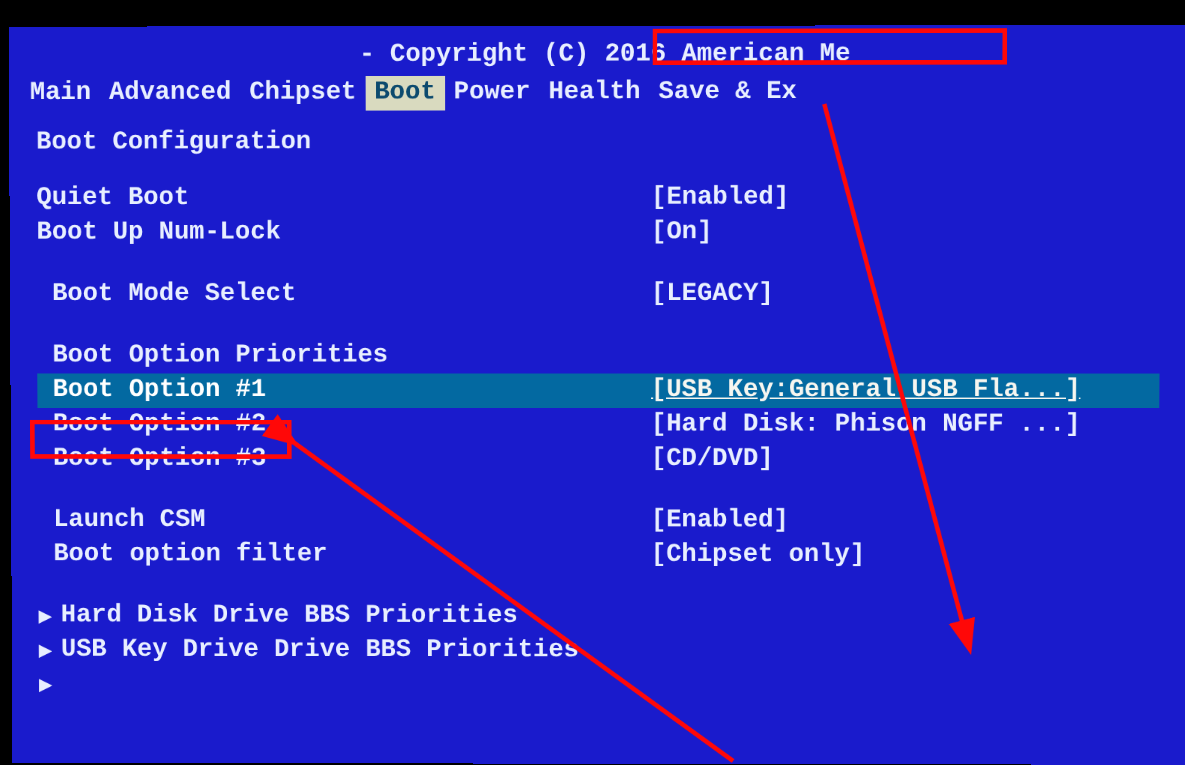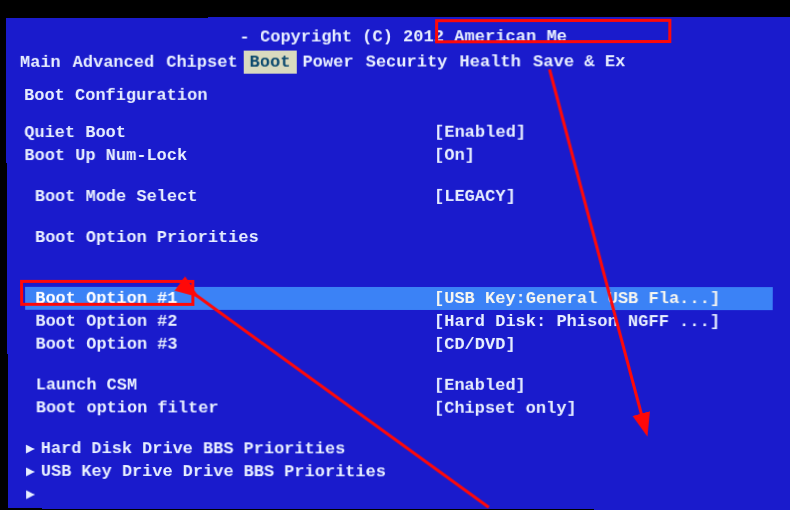--- a/index.html
+++ b/index.html
@@ -65,26 +65,25 @@
   }
   .value-col {
     flex: 1;
     white-space: pre;
     display: flex;
     align-items: center;
   }
   .spacer { height: 18px; }
   .spacer-sm { height: 8px; }
   .selected {
-    background: #3b82f6;
+    background: #0369a1;
     color: #ffffff;
-    margin-top: 38px;
   }
   .selected .label-col { color: #ffffff; }
-  .selected .value-col { color: #f6f6f0; }
+  .selected .value-col { color: #f6f6f0; text-decoration: underline; }
   .tri {
     color: #e8efff;
     margin-right: 6px;
     font-size: 15px;
   }
   .annot {
     position: absolute;
     pointer-events: none;
   }
   .red-box {
@@ -99,30 +98,29 @@
     height: 100%;
     pointer-events: none;
   }
 </style>
 </head>
 <body>
 
 <div class="screen">
 
   <div class="title-bar">
-    <span> - </span><span>Copyright (C) 2012</span><span> American Me</span>
+    <span> - </span><span>Copyright (C) 2016</span><span> American Me</span>
   </div>
 
   <div class="menu-bar">
     <span>Main</span>
     <span>Advanced</span>
     <span>Chipset</span>
     <span class="active">Boot</span>
     <span>Power</span>
-    <span>Security</span>
     <span>Health</span>
     <span>Save &amp; Ex</span>
   </div>
 
   <div class="content">
     <div class="section-header">Boot Configuration</div>
     <div class="spacer-sm"></div>
 
     <div class="row">
       <div class="label-col">Quiet Boot</div>

